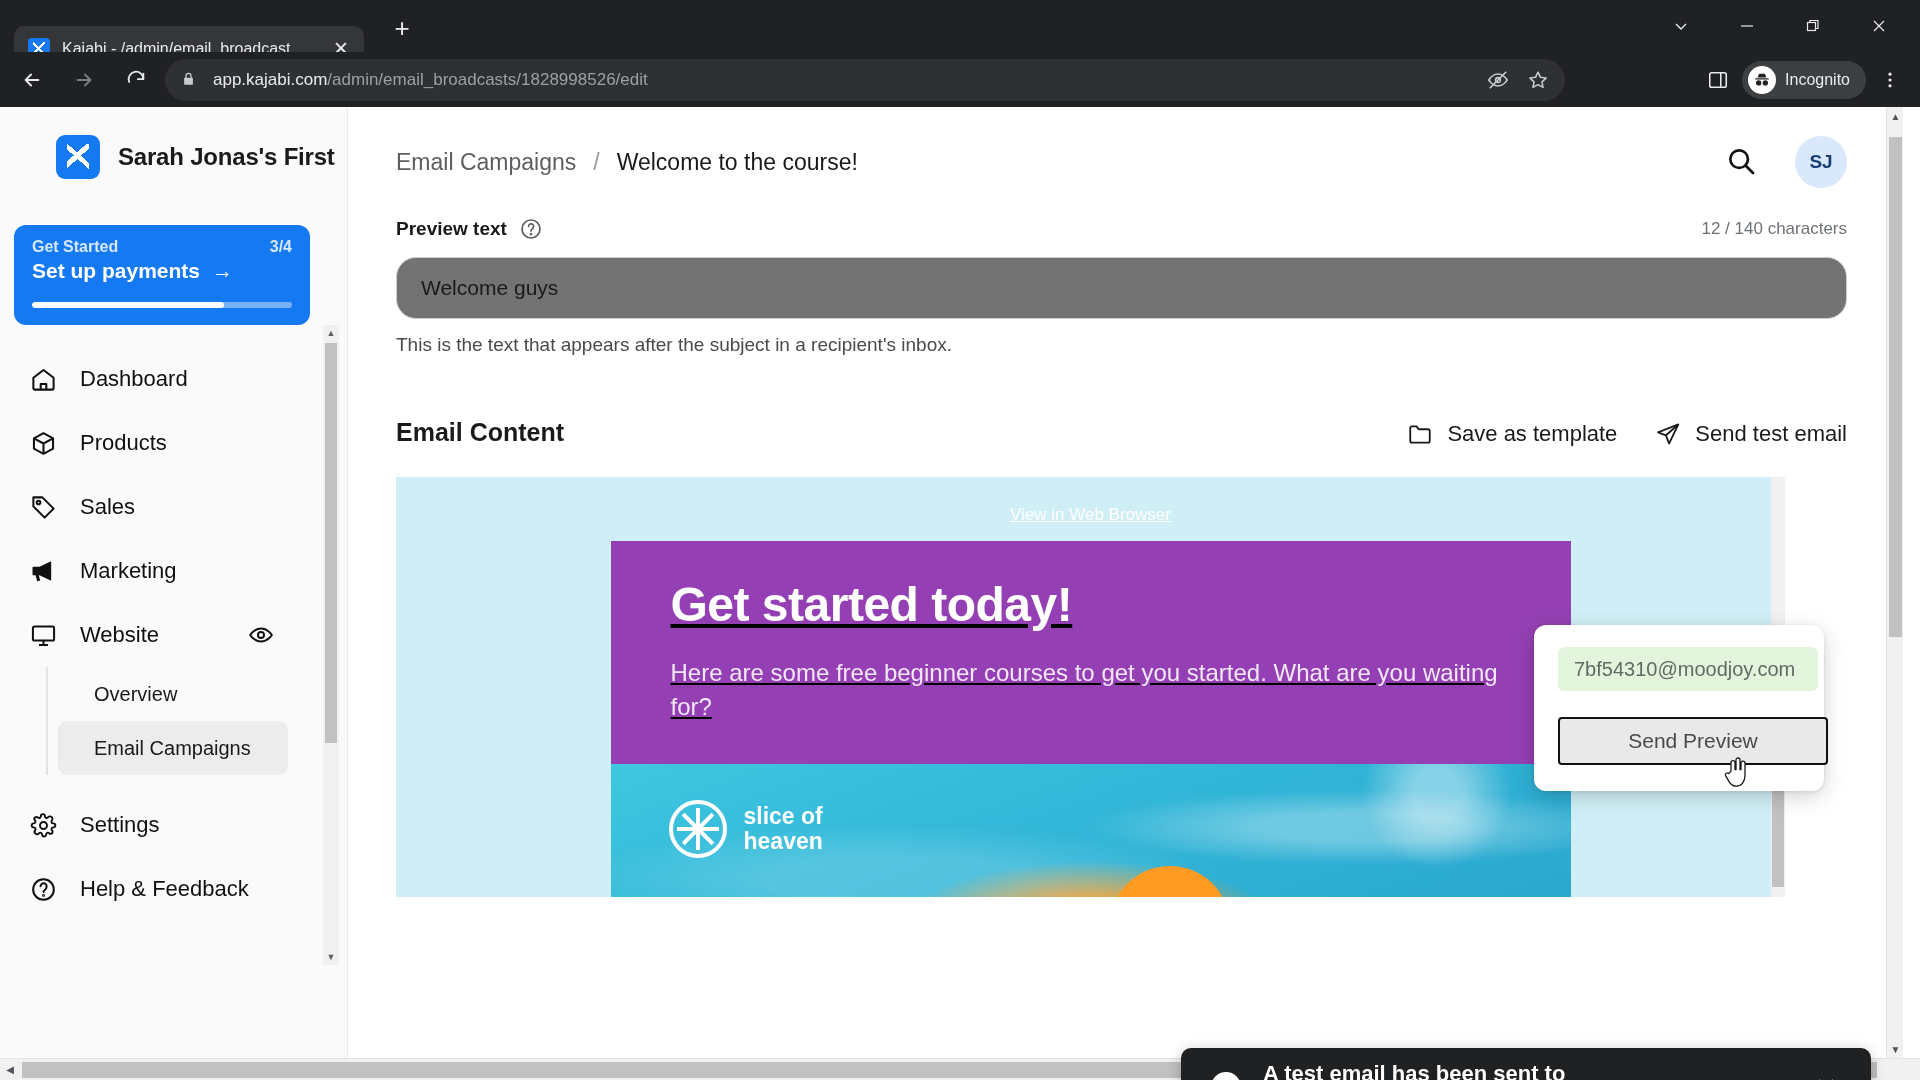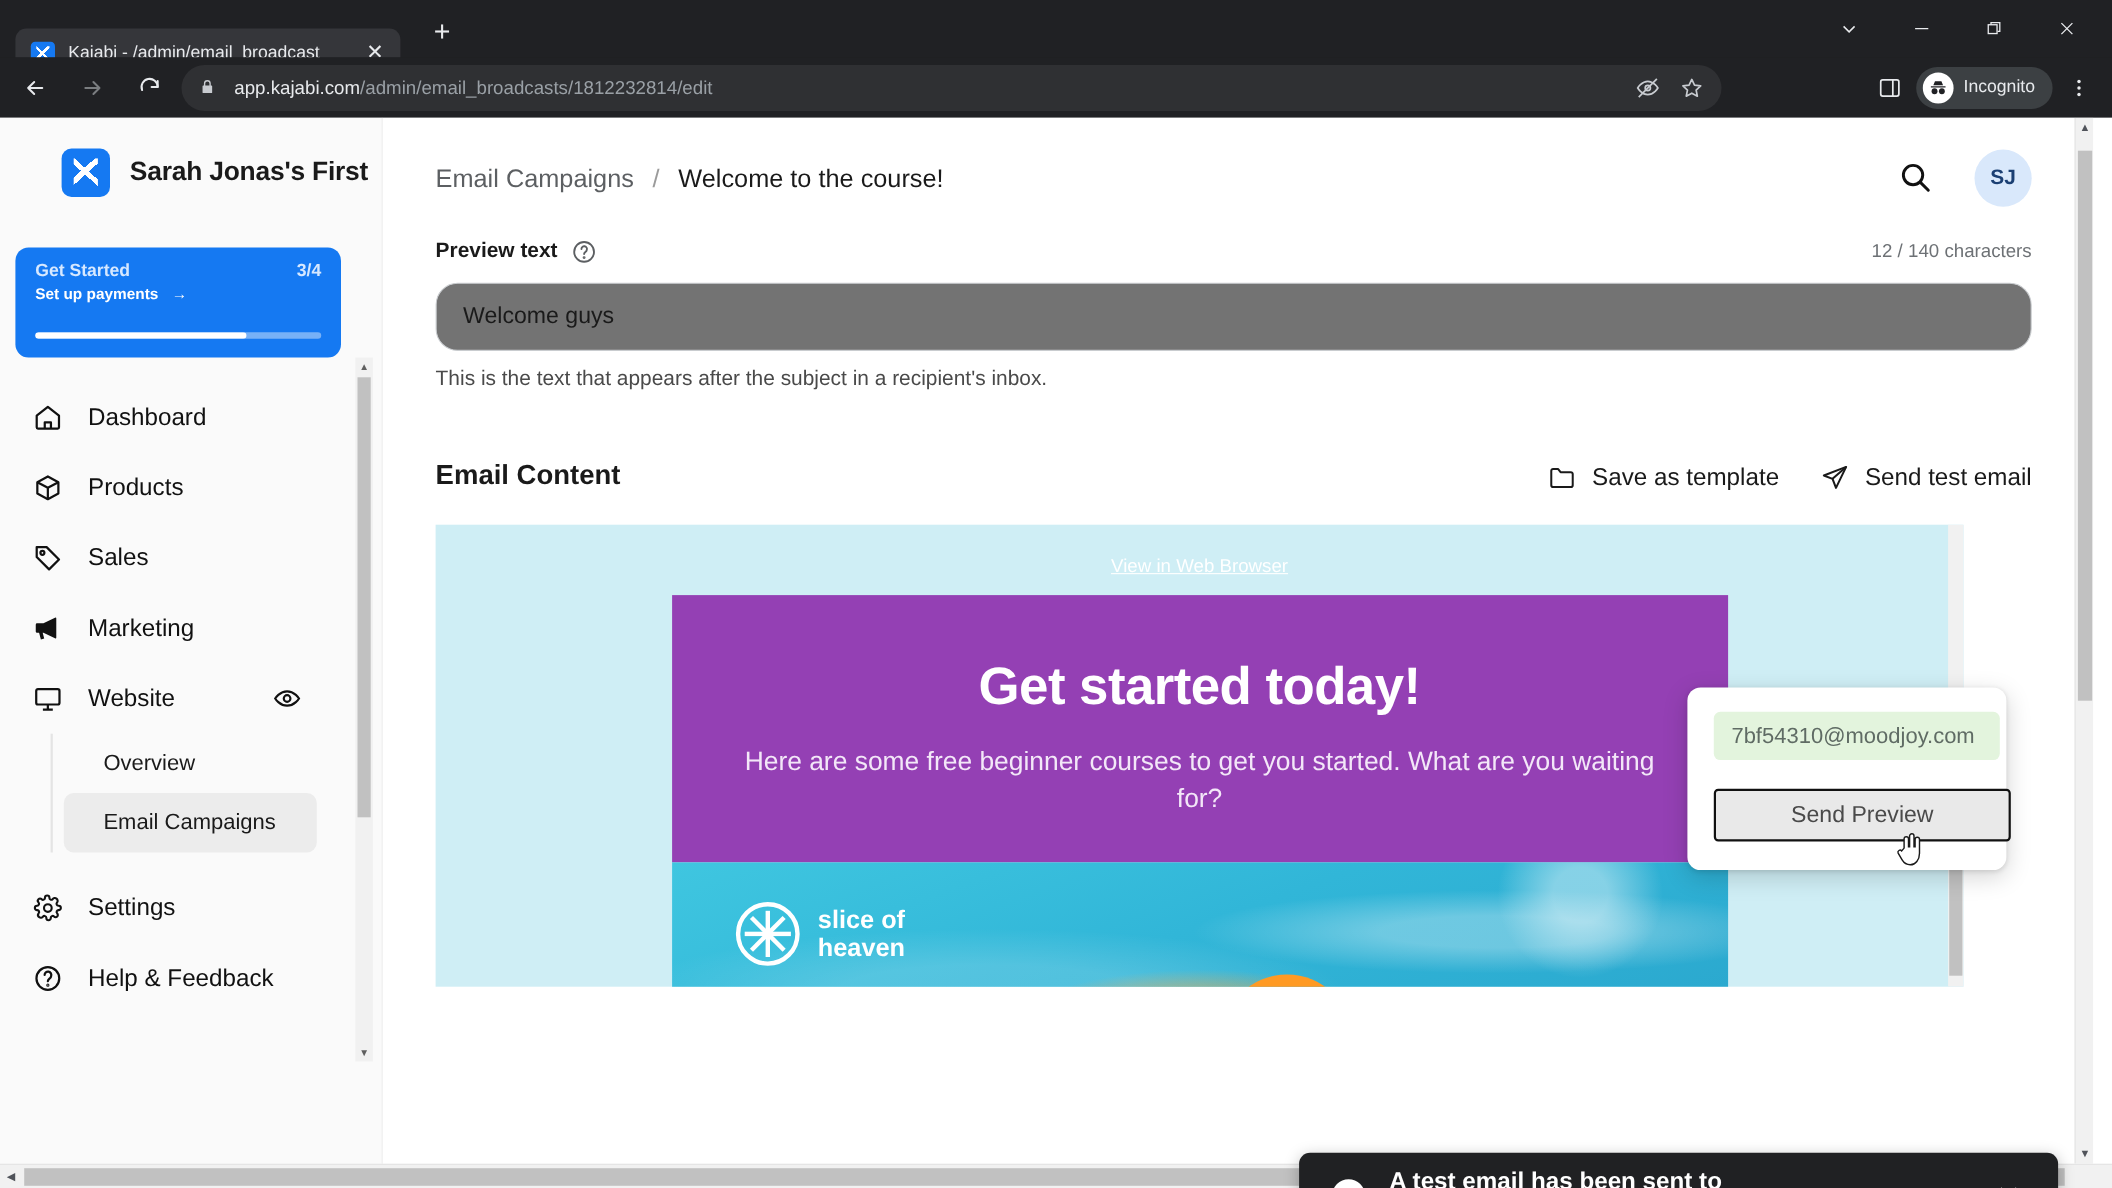--- a/index.html
+++ b/index.html
@@ -219,21 +219,21 @@
     padding: 13px 18px 0 18px;
     cursor: pointer;
   }
   .gs-row {
     display: flex; justify-content: space-between; align-items: baseline; font-weight: bold;
   }
   .gs-label { font-size: 16px; color: #d6e8ff; }
   .gs-count { font-size: 16px; color: #d6e8ff; }
   .gs-title {
     margin-top: 3px;
-    font-size: 14px; font-weight: 700; color: #fff;
+    font-size: 21px; font-weight: 700; color: #fff;
     display: flex; align-items: center; gap: 12px;
   }
   .gs-progress {
     position: absolute; left: 18px; bottom: 17px;
     width: 260px; height: 6px;
     background: rgba(255,255,255,0.42);
     border-radius: 3px;
     overflow: hidden;
   }
   .gs-progress-fill {
@@ -422,22 +422,23 @@
     padding-top: 28px;
     font-size: 17px;
     color: #ffffff;
     text-decoration: underline;
     cursor: pointer;
   }
   .purple-block {
     margin: 16px auto 0 auto;
     width: 960px;
     background: #9440b4;
-    padding: 56px 60px 40px 60px;
-    text-align: center;
+    padding: 36px 60px 40px 60px;
+    text-align: left;
+    text-decoration: underline;
   }
   .pb-title {
     font-size: 48px;
     font-weight: 700;
     color: #ffffff;
     letter-spacing: -0.5px;
   }
   .pb-body {
     margin-top: 24px;
     font-size: 24px;
@@ -673,21 +674,21 @@
           <path d="M20 5v6h-6"></path>
         </svg>
     </div>
 
     <div class="omnibox">
       <span class="lock-icon">
         <svg width="15" height="16" viewBox="0 0 24 24" fill="currentColor">
             <path d="M12 2a5 5 0 00-5 5v3H6a1 1 0 00-1 1v9a1 1 0 001 1h12a1 1 0 001-1v-9a1 1 0 00-1-1h-1V7a5 5 0 00-5-5zm0 2a3 3 0 013 3v3H9V7a3 3 0 013-3z"></path>
           </svg>
       </span>
-      <span class="url-text"><b>app.kajabi.com</b><span>/admin/email_broadcasts/1812232814/edit</span></span>
+      <span class="url-text"><b>app.kajabi.com</b><span>/admin/email_broadcasts/1828998526/edit</span></span>
       <div class="omni-right">
         <div class="omni-icon">
           <svg width="22" height="22" viewBox="0 0 24 24" fill="none" stroke="currentColor" stroke-width="1.7">
               <path d="M2 12s3.8-6.5 10-6.5S22 12 22 12s-3.8 6.5-10 6.5S2 12 2 12z"></path>
               <circle cx="12" cy="12" r="2.6"></circle>
               <path d="M3 21L21 3"></path>
             </svg>
         </div>
         <div class="omni-icon">
           <svg width="22" height="22" viewBox="0 0 24 24" fill="none" stroke="currentColor" stroke-width="1.7" stroke-linejoin="round">

